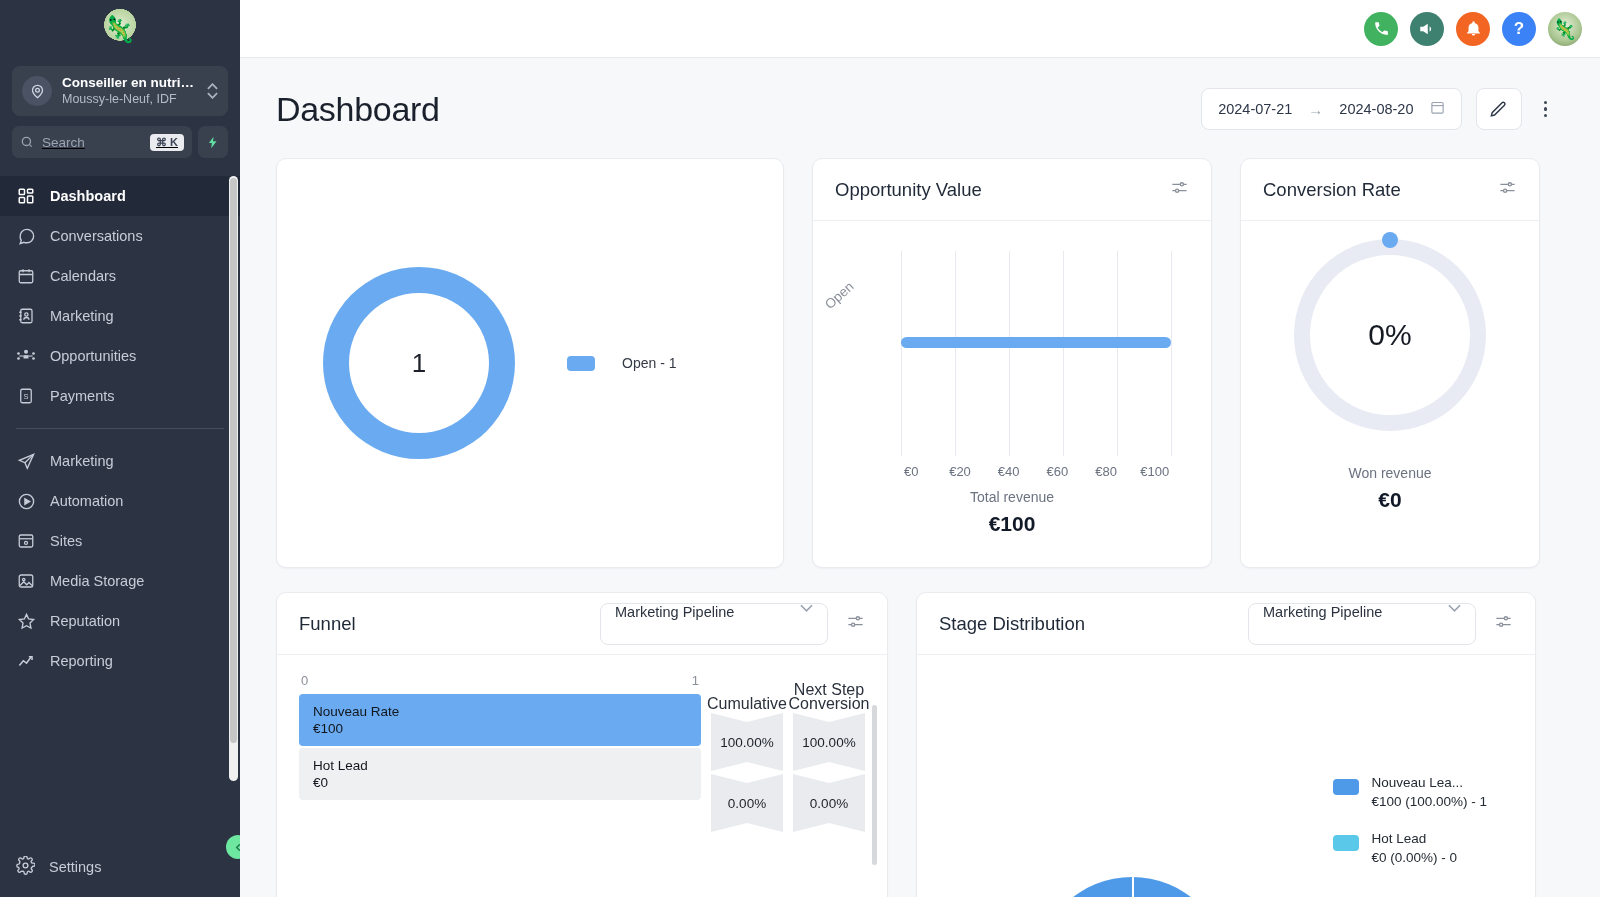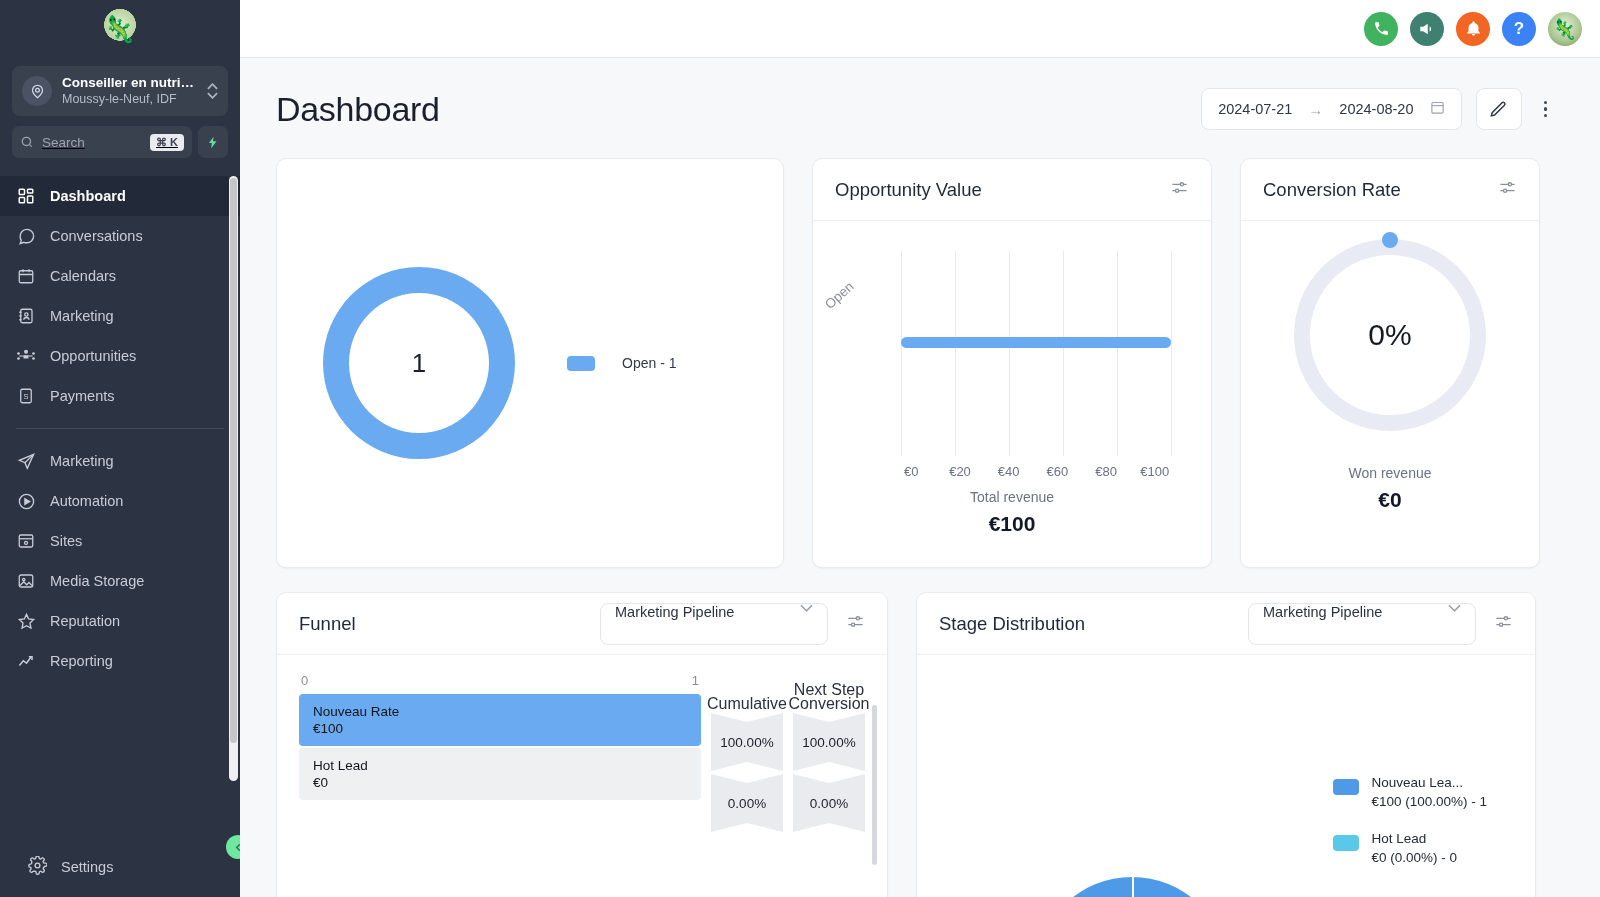--- a/index.html
+++ b/index.html
@@ -74,21 +74,21 @@
     position: absolute; right: 2px; top: 0px; width: 9px; height: 605px;
     background: #f0f0f0; border-radius: 5px;
   }
   .nav-scrollbar .thumb {
     position: absolute; top: 2px; left: 1px; width: 7px; height: 565px;
     background: #c6c6c6; border-radius: 4px;
   }
 
   .settings-row {
     height: 60px; display: flex; align-items: center; gap: 14px;
-    padding-left: 28px; color: #c7cdd8; font-size: 14.5px;
+    padding-left: 16px; color: #c7cdd8; font-size: 14.5px;
   }
   .collapse-btn {
     position: absolute; left: 226px; bottom: 38px;
     width: 24px; height: 24px; border-radius: 50%;
     background: #6ee7a0; display:flex; align-items:center; justify-content:center;
     z-index: 40;
   }
 
   
   .main { flex: 1; height: 897px; position: relative; background: #f7f8fa; overflow: hidden; }

